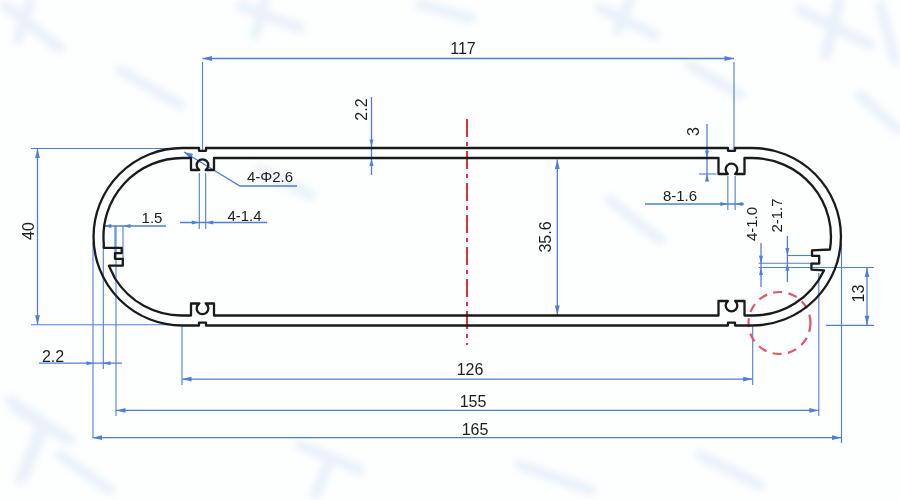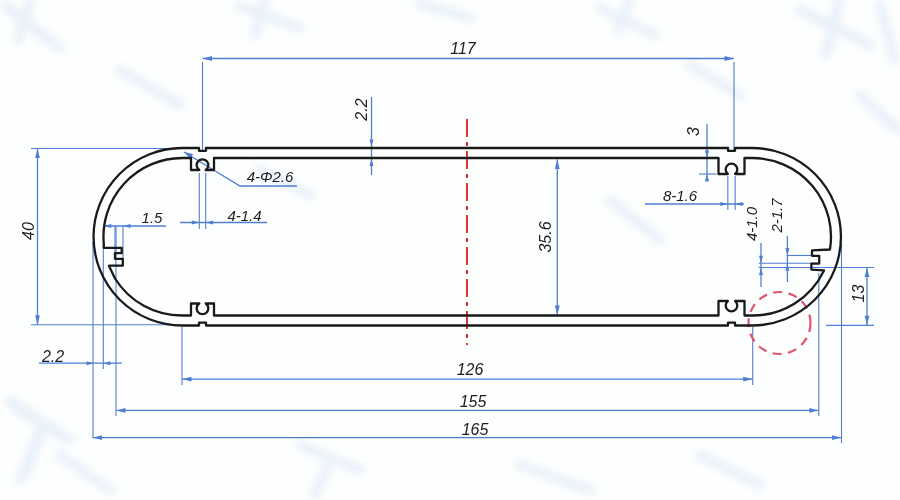--- a/index.html
+++ b/index.html
@@ -1,16 +1,16 @@
 <!DOCTYPE html>
 <html><head>
 <meta charset="utf-8">
 <style>
   html,body{margin:0;padding:0;background:#fdfdfd;}
-  #page{width:900px;height:500px;position:relative;overflow:hidden;background:#fdfefe;font-style:italic;}
+  #page{width:900px;height:500px;position:relative;overflow:hidden;background:#fdfefe;}
   svg{position:absolute;top:0;left:0;}
   text{font-family:"Liberation Sans", sans-serif;fill:#1d1d1d;}
 </style>
 </head>
 <body>
 
 <div id="page">
 <svg width="900" height="500" viewBox="0 0 900 500">
   <defs>
     <filter id="wmblur" x="-30%" y="-30%" width="160%" height="160%">

